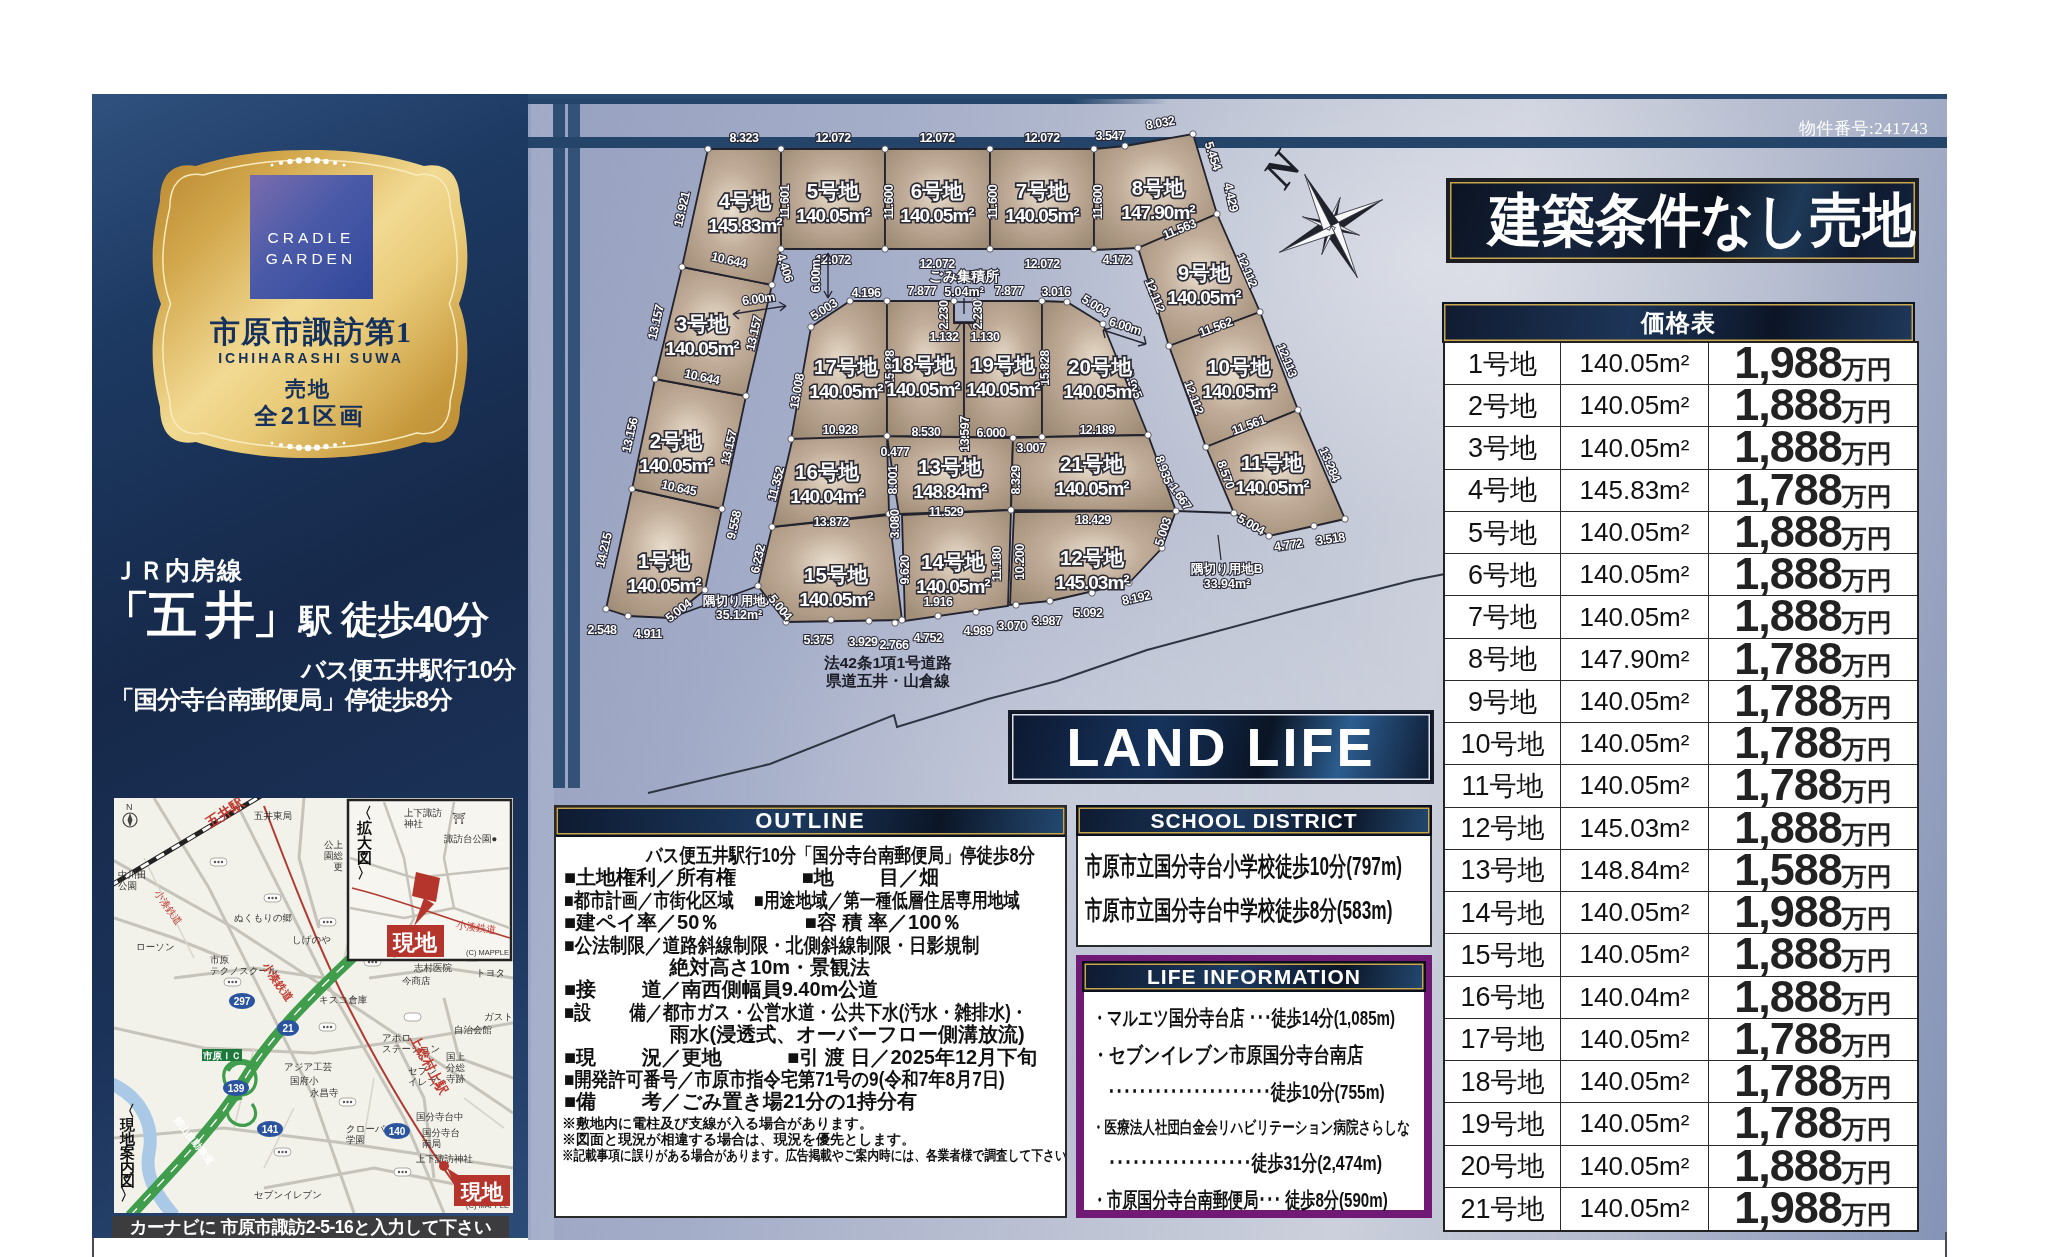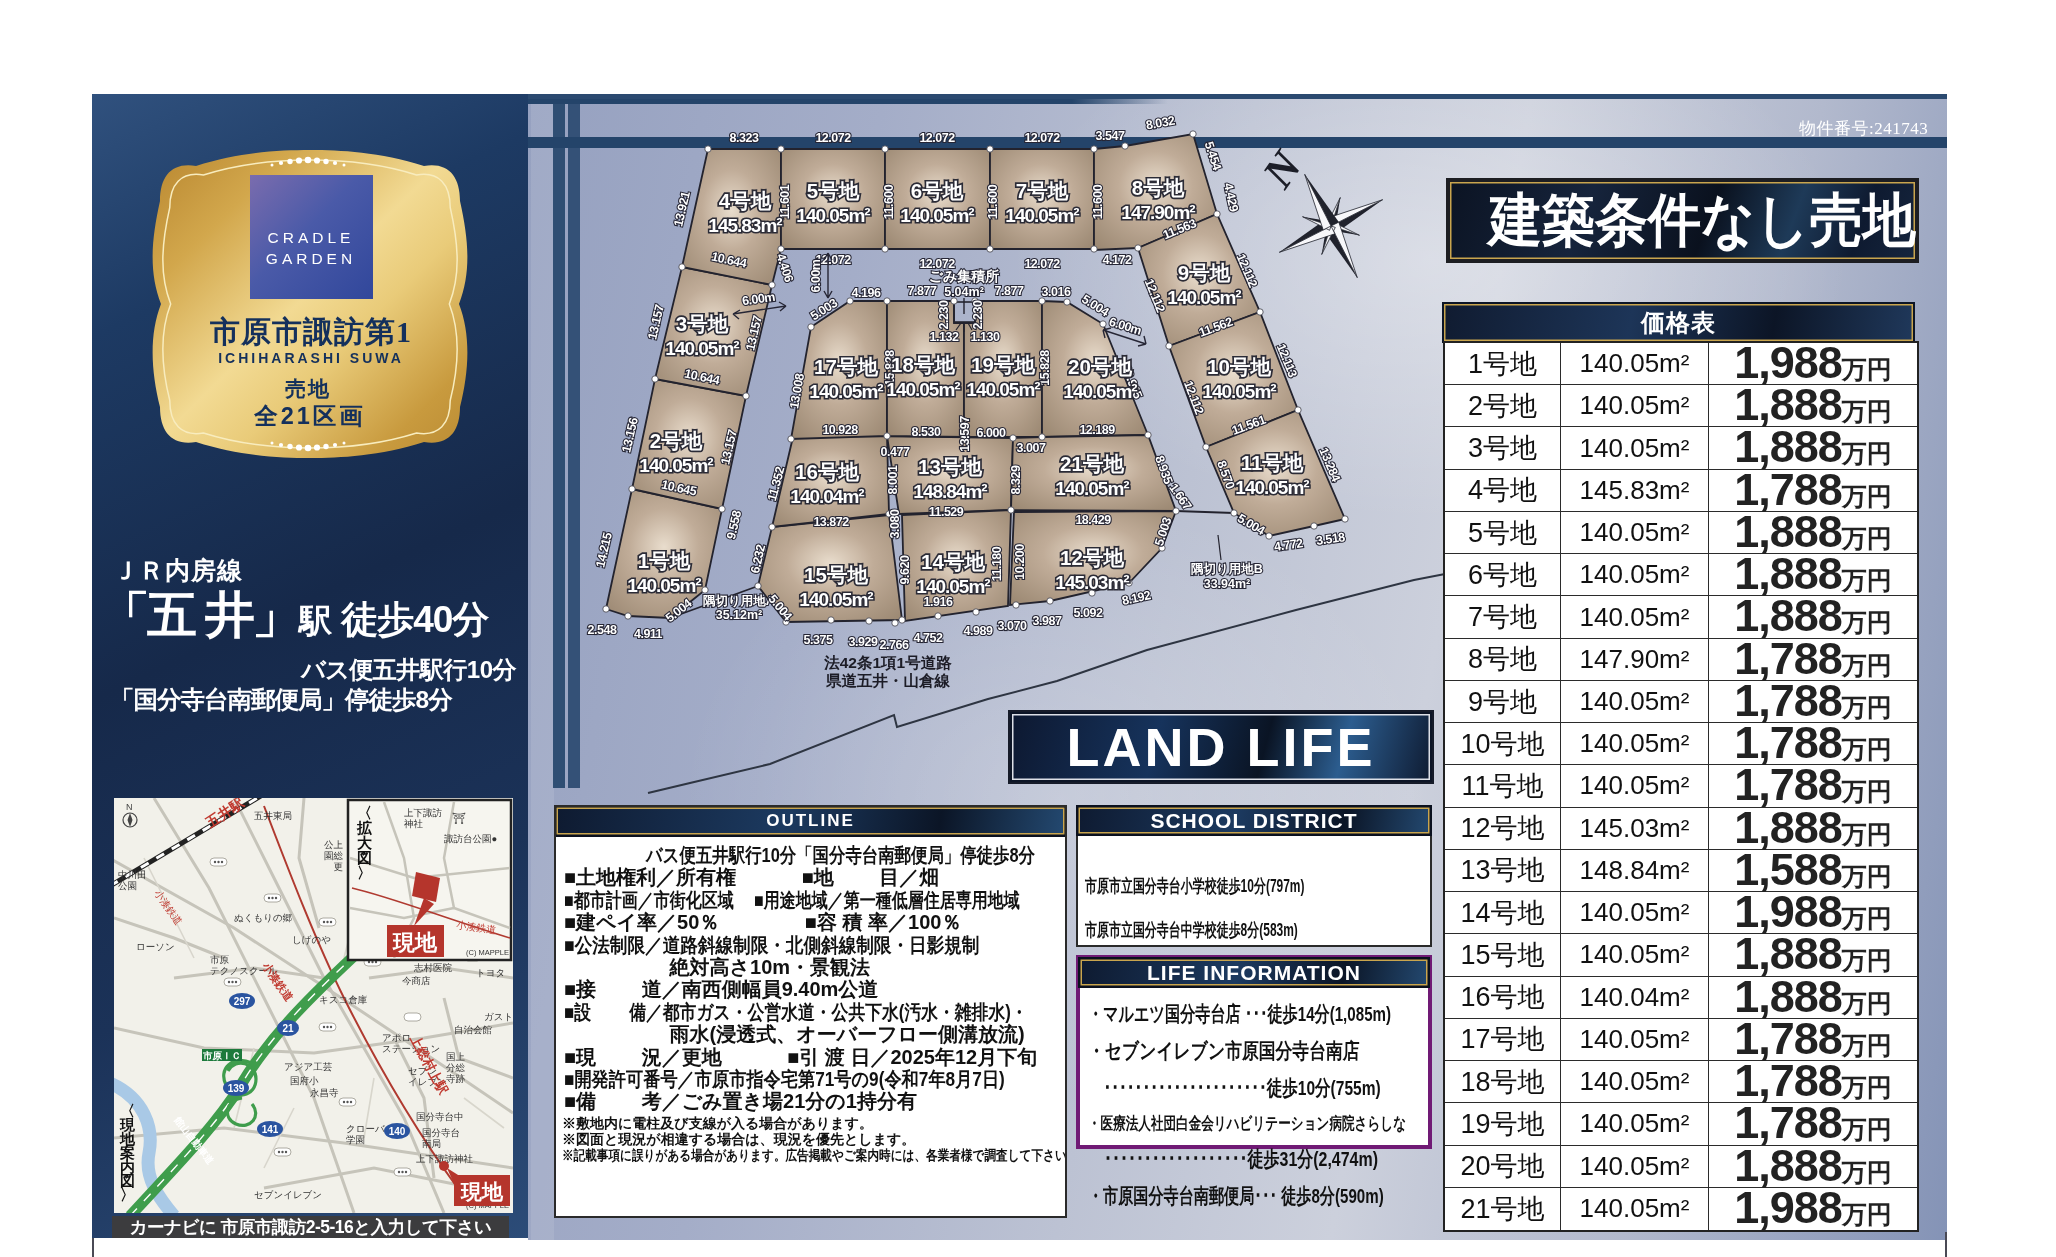--- a/index.html
+++ b/index.html
@@ -806,21 +806,21 @@
   border:2px solid #161b29;box-shadow:inset 0 0 0 2px #0d1526, inset 0 0 0 3.5px #dde0e7;">
   <div style="width:100%;height:100%;display:flex;align-items:center;justify-content:center;">
     <span class="nowrap" style="color:#fff;font-weight:bold;font-size:54px;letter-spacing:3px;transform:scaleX(1.0);">LAND LIFE</span>
   </div>
 </div>
 
 <div class="abs" style="left:554px;top:805px;width:513px;height:413px;background:#fff;border:2px solid #2a2a2a;box-sizing:border-box;overflow:hidden;">
 
   <div style="margin:-2px -2px 0 -2px;height:32px;background:linear-gradient(100deg,#0e1a30 0%,#1c3a60 45%,#0b1526 75%,#244a72 100%);
        box-shadow:inset 0 0 0 2.5px rgba(10,16,30,1), inset 0 0 0 4px #c9a54e;
-       display:flex;align-items:center;justify-content:center;color:#fff;font-weight:bold;font-size:17px;letter-spacing:2px;">OUTLINE</div>
+       display:flex;align-items:center;justify-content:center;color:#fff;font-weight:bold;font-size:22px;letter-spacing:2px;">OUTLINE</div>
 
   <div style="padding:7px 0 0 8px;font-size:20px;color:#111;line-height:22.4px;font-weight:bold;">
     <div class="nowrap" style="transform:scaleX(0.82);transform-origin:left;">　　　　　バス便五井駅行10分「国分寺台南郵便局」停徒歩8分</div>
     <div class="nowrap">■土地権利／所有権　　　 ■地　　 目／畑</div>
     <div class="nowrap" style="transform:scaleX(0.8);transform-origin:left;">■都市計画／市街化区域　 ■用途地域／第一種低層住居専用地域</div>
     <div class="nowrap">■建ペイ率／50％　　　　 ■容 積 率／100％</div>
     <div class="nowrap" style="transform:scaleX(0.88);transform-origin:left;">■公法制限／道路斜線制限・北側斜線制限・日影規制</div>
     <div class="nowrap">　　　　　 絶対高さ10m・景観法</div>
     <div class="nowrap">■接　　 道／南西側幅員9.40m公道</div>
     <div class="nowrap" style="transform:scaleX(0.84);transform-origin:left;">■設　　 備／都市ガス・公営水道・公共下水(汚水・雑排水)・</div>
@@ -836,27 +836,27 @@
     <div class="nowrap" style="transform:scaleX(0.83);transform-origin:left;">※記載事項に誤りがある場合があります。広告掲載やご案内時には、各業者様で調査して下さい。</div>
   </div>
 </div>
 
 <div class="abs" style="left:1076px;top:805px;width:356px;height:142px;background:#fff;border:2px solid #2a2a2a;box-sizing:border-box;">
 
   <div style="margin:-2px -2px 0 -2px;height:31px;background:linear-gradient(100deg,#0e1a30 0%,#1c3a60 45%,#0b1526 75%,#244a72 100%);
        box-shadow:inset 0 0 0 2.5px rgba(10,16,30,1), inset 0 0 0 4px #c9a54e;
        display:flex;align-items:center;justify-content:center;color:#fff;font-weight:bold;font-size:21px;letter-spacing:1px;">SCHOOL DISTRICT</div>
 
-  <div style="padding:28px 0 0 7px;font-size:18px;color:#111;font-weight:bold;line-height:44px;">
+  <div style="padding:8px 0 0 7px;font-size:26px;color:#111;font-weight:bold;line-height:44px;">
     <div class="nowrap" style="transform:scaleX(0.665);transform-origin:left;">市原市立国分寺台小学校徒歩10分(797m)</div>
     <div class="nowrap" style="transform:scaleX(0.665);transform-origin:left;">市原市立国分寺台中学校徒歩8分(583m)</div>
   </div>
 </div>
 
-<div class="abs" style="left:1076px;top:955px;width:356px;height:194px;background:#fff;border:4px solid #701a75;box-sizing:border-box;">
+<div class="abs" style="left:1076px;top:955px;width:356px;height:263px;background:#fff;border:8px solid #701a75;box-sizing:border-box;">
 
   <div style="margin:-2px -2px 0 -2px;height:31px;background:linear-gradient(100deg,#0e1a30 0%,#1c3a60 45%,#0b1526 75%,#244a72 100%);
        box-shadow:inset 0 0 0 2.5px rgba(10,16,30,1), inset 0 0 0 4px #c9a54e;
        display:flex;align-items:center;justify-content:center;color:#fff;font-weight:bold;font-size:21px;letter-spacing:1px;">LIFE INFORMATION</div>
 
   <div style="padding:12px 0 0 8px;font-size:21px;color:#111;font-weight:bold;">
     <div class="nowrap" style="transform:scaleX(0.72);transform-origin:left;">・マルエツ国分寺台店 ･･･徒歩14分(1,085m)</div>
     <div class="nowrap" style="margin-top:9px;transform:scaleX(0.80);transform-origin:left;">・セブンイレブン市原国分寺台南店</div>
     <div class="nowrap" style="margin-top:9px;transform:scaleX(0.74);transform-origin:left;">　･････････････････････徒歩10分(755m)</div>
     <div class="nowrap" style="margin-top:10px;font-size:17px;transform:scaleX(0.74);transform-origin:left;">・医療法人社団白金会リハビリテーション病院さらしな</div>

